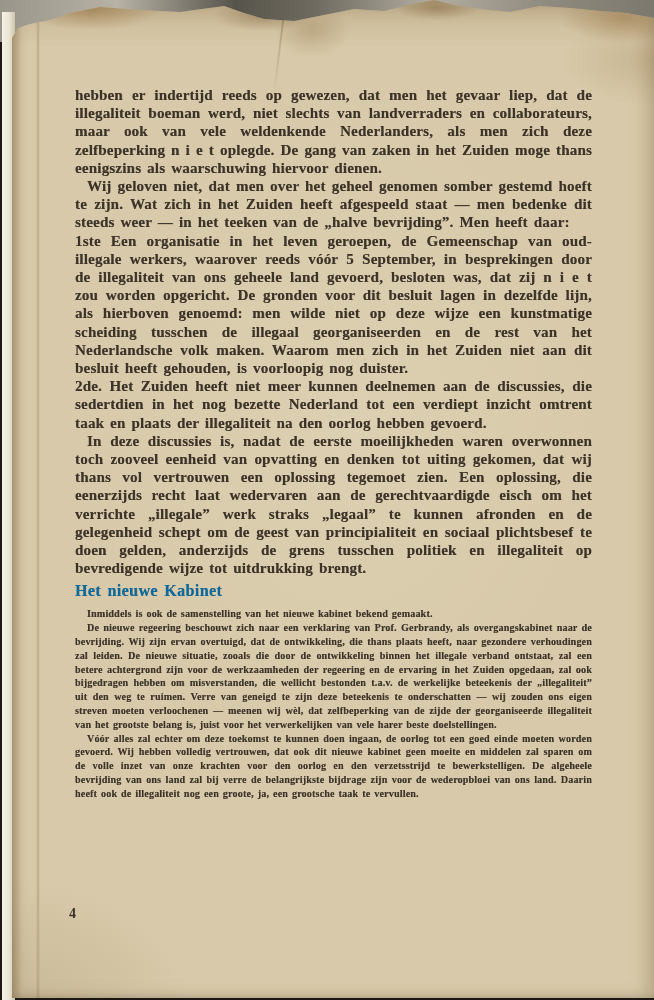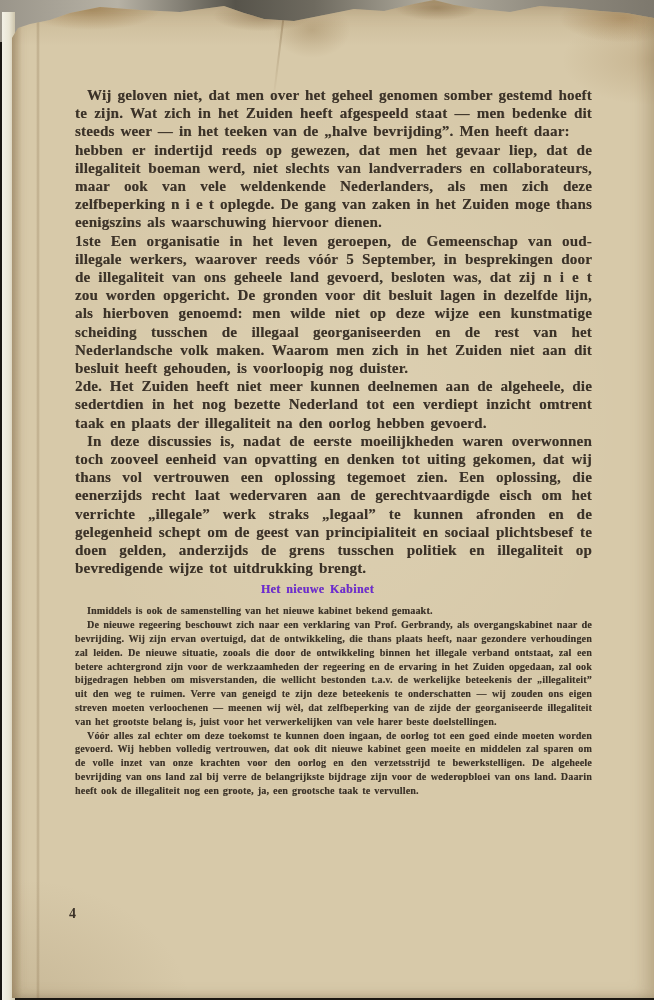--- a/index.html
+++ b/index.html
@@ -59,46 +59,46 @@
     font-weight:700;
     text-shadow:.3px .3px 0 rgba(59,50,40,.45);
   }
   .page-text p{margin:0;text-align:justify;}
   .s1{font-size:15px;line-height:18.2px;}
   .s2{font-size:10px;line-height:13.8px;word-spacing:1.2px;}
   .ind{text-indent:12px;}
   .mb2{margin-bottom:2px;} .mb3{margin-bottom:3px;}
   .mb6{margin-bottom:6px;} .mb8{margin-bottom:8px;}
   .kabinet-heading{
-    font-size:12px;font-weight:700;text-align:center;
+    font-size:16px;font-weight:700;text-align:left;
     padding-right:32px;margin:5px 0 7px;letter-spacing:.4px;
-    color:#6d28d9;
+    color:#0369a1;
   }
   .page-number{
     position:absolute;left:57px;top:906px;
     font-size:14px;font-weight:700;color:#3b3228;
   }
 </style>
 </head>
 <body>
 
 <div class="top-backing"></div>
 <div class="under-page"></div>
 
 <div class="paper">
   <div class="stains"></div>
   <div class="crease-left"></div>
   <div class="crease-top"></div>
   <div class="vignette"></div>
 
   <div class="page-text">
+    <p class="s1 mb2">hebben er indertijd reeds op gewezen, dat men het gevaar liep, dat de illegaliteit boeman werd, niet slechts van landverraders en collaborateurs, maar ook van vele weldenkende Nederlanders, als men zich deze zelfbeperking n i e t oplegde. De gang van zaken in het Zuiden moge thans eenigszins als waarschuwing hiervoor dienen.</p>
     <p class="s1 mb3 ind">Wij geloven niet, dat men over het geheel genomen somber gestemd hoeft te zijn. Wat zich in het Zuiden heeft afgespeeld staat — men bedenke dit steeds weer — in het teeken van de „halve bevrijding”. Men heeft daar:</p>
-    <p class="s1 mb2">hebben er indertijd reeds op gewezen, dat men het gevaar liep, dat de illegaliteit boeman werd, niet slechts van landverraders en collaborateurs, maar ook van vele weldenkende Nederlanders, als men zich deze zelfbeperking n i e t oplegde. De gang van zaken in het Zuiden moge thans eenigszins als waarschuwing hiervoor dienen.</p>
     <p class="s1">1ste Een organisatie in het leven geroepen, de Gemeenschap van oud-illegale werkers, waarover reeds vóór 5 September, in besprekingen door de illegaliteit van ons geheele land gevoerd, besloten was, dat zij n i e t zou worden opgericht. De gronden voor dit besluit lagen in dezelfde lijn, als hierboven genoemd: men wilde niet op deze wijze een kunstmatige scheiding tusschen de illegaal georganiseerden en de rest van het Nederlandsche volk maken. Waarom men zich in het Zuiden niet aan dit besluit heeft gehouden, is voorloopig nog duister.</p>
-    <p class="s1 mb8">2de. Het Zuiden heeft niet meer kunnen deelnemen aan de algeheele, die sedertdien in het nog bezette Nederland tot een verdiept inzicht omtrent taak en plaats der illegaliteit na den oorlog hebben gevoerd.</p>
+    <p class="s1 mb8">2de. Het Zuiden heeft niet meer kunnen deelnemen aan de discussies, die sedertdien in het nog bezette Nederland tot een verdiept inzicht omtrent taak en plaats der illegaliteit na den oorlog hebben gevoerd.</p>
     <p class="s1 mb6 ind">In deze discussies is, nadat de eerste moeilijkheden waren overwonnen toch zooveel eenheid van opvatting en denken tot uiting gekomen, dat wij thans vol vertrouwen een oplossing tegemoet zien. Een oplossing, die eenerzijds recht laat wedervaren aan de gerechtvaardigde eisch om het verrichte „illegale” werk straks „legaal” te kunnen afronden en de gelegenheid schept om de geest van principialiteit en sociaal plichtsbesef te doen gelden, anderzijds de grens tusschen politiek en illegaliteit op bevredigende wijze tot uitdrukking brengt.</p>
 
     <h3 class="kabinet-heading">Het nieuwe Kabinet</h3>
 
     <p class="s2 ind">Inmiddels is ook de samenstelling van het nieuwe kabinet bekend gemaakt.</p>
     <p class="s2 mb2 ind">De nieuwe regeering beschouwt zich naar een verklaring van Prof. Gerbrandy, als overgangskabinet naar de bevrijding. Wij zijn ervan overtuigd, dat de ontwikkeling, die thans plaats heeft, naar gezondere verhoudingen zal leiden. De nieuwe situatie, zooals die door de ontwikkeling binnen het illegale verband ontstaat, zal een betere achtergrond zijn voor de werkzaamheden der regeering en de ervaring in het Zuiden opgedaan, zal ook bijgedragen hebben om misverstanden, die wellicht bestonden t.a.v. de werkelijke beteekenis der „illegaliteit” uit den weg te ruimen. Verre van geneigd te zijn deze beteekenis te onderschatten — wij zouden ons eigen streven moeten verloochenen — meenen wij wèl, dat zelfbeperking van de zijde der georganiseerde illegaliteit van het grootste belang is, juist voor het verwerkelijken van vele harer beste doelstellingen.</p>
     <p class="s2 ind">Vóór alles zal echter om deze toekomst te kunnen doen ingaan, de oorlog tot een goed einde moeten worden gevoerd. Wij hebben volledig vertrouwen, dat ook dit nieuwe kabinet geen moeite en middelen zal sparen om de volle inzet van onze krachten voor den oorlog en den verzetsstrijd te bewerkstelligen. De algeheele bevrijding van ons land zal bij verre de belangrijkste bijdrage zijn voor de wederopbloei van ons land. Daarin heeft ook de illegaliteit nog een groote, ja, een grootsche taak te vervullen.</p>
   </div>
 
   <div class="page-number">4</div>

